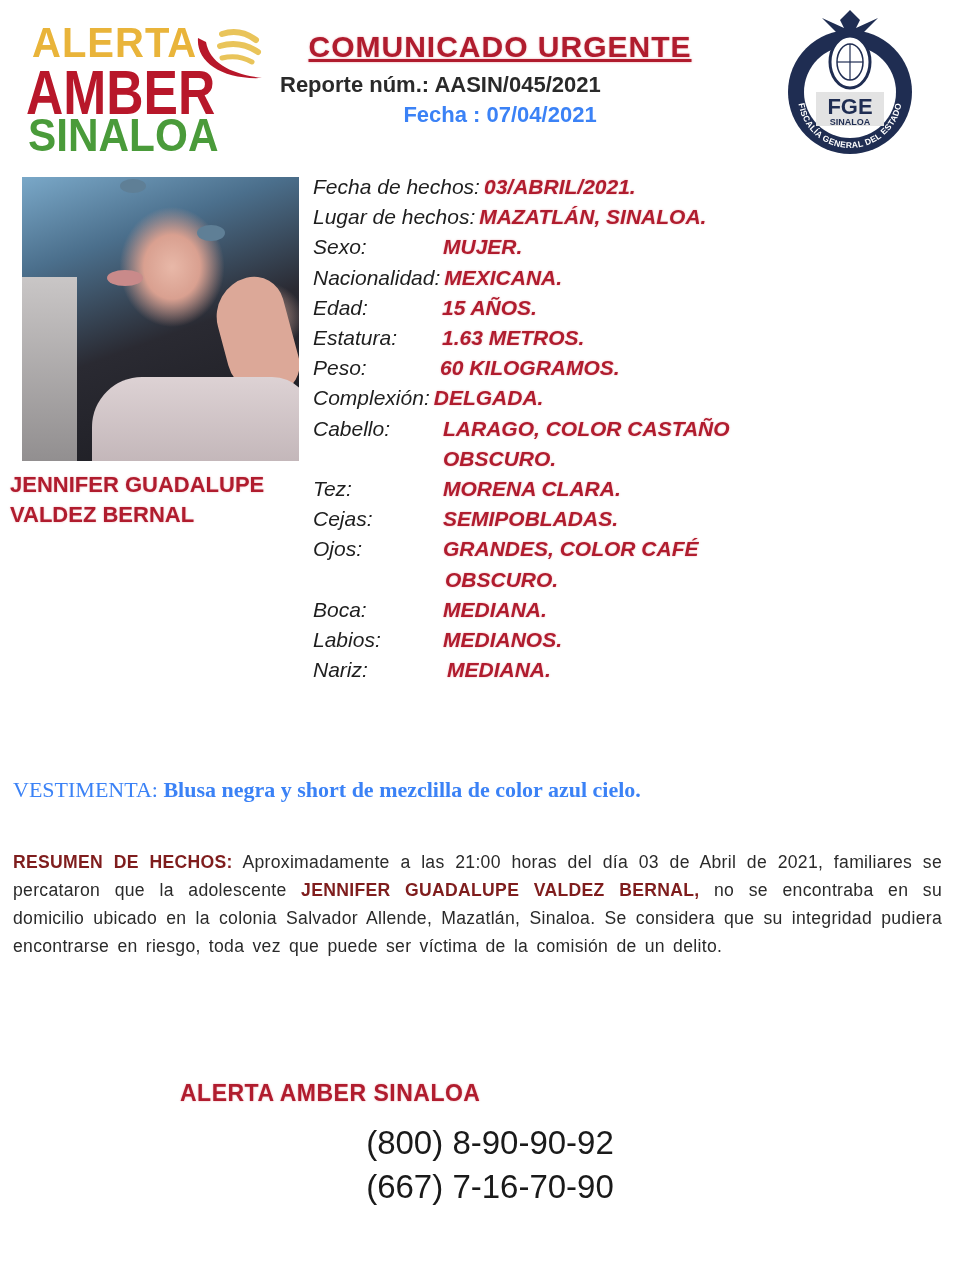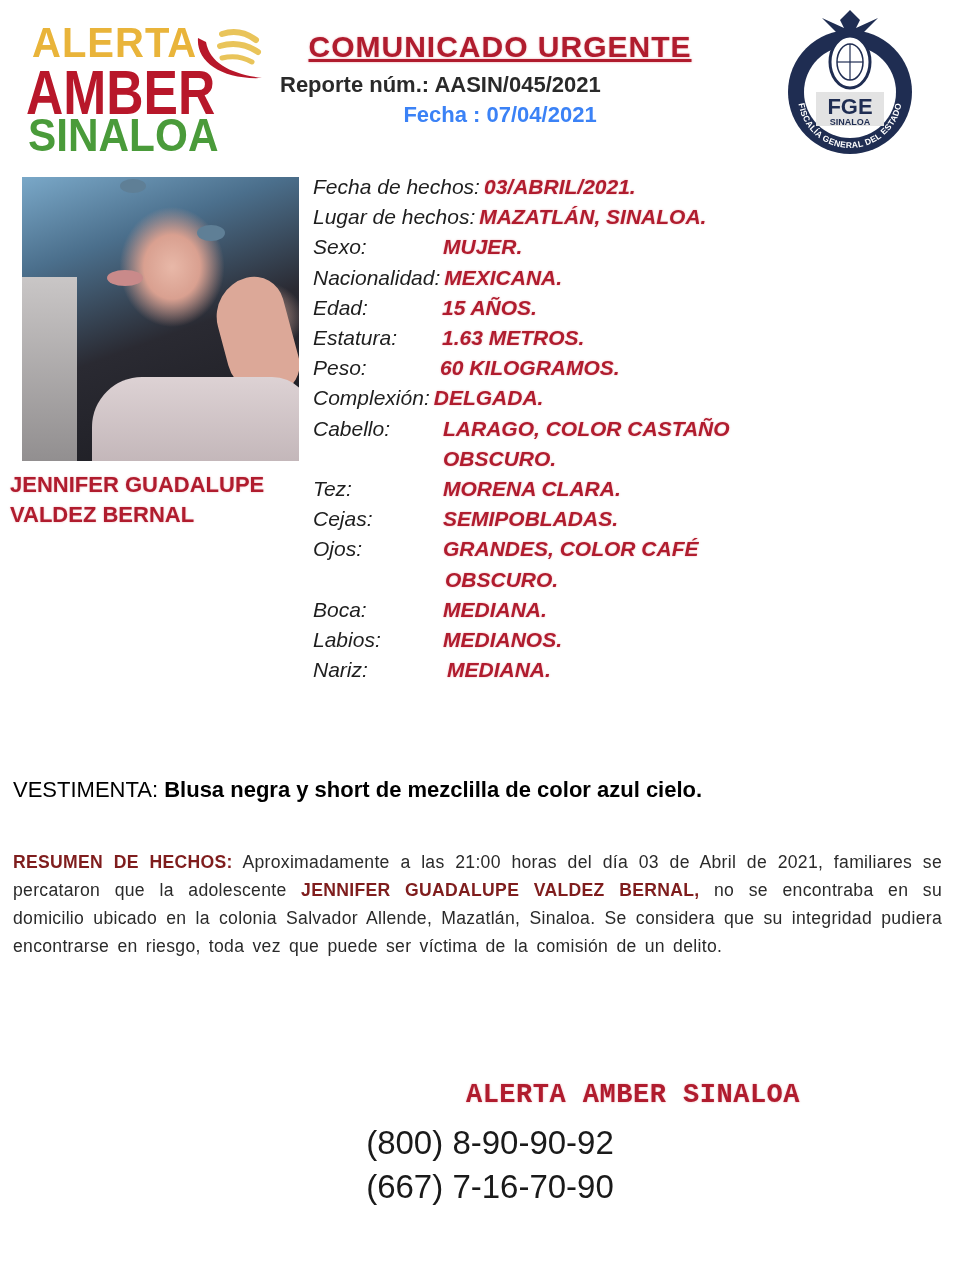--- a/index.html
+++ b/index.html
@@ -30,27 +30,27 @@
   .photo .eye1 { position:absolute; left:98px; top:2px; width:26px; height:14px; background:#5f7f96; border-radius:50%; }
   .photo .eye2 { position:absolute; left:175px; top:48px; width:28px; height:16px; background:#5f7f96; border-radius:50%; }
   .photo .lips { position:absolute; left:85px; top:93px; width:36px; height:16px; background:#c98a8a; border-radius:50%; }
   .name { left:10px; top:470px; width:300px; text-align:left; font-weight:bold; font-size:22px; line-height:30px; color:#b01c2e; text-shadow:0 0 2px rgba(200,30,50,0.35); }
   
   .details { left:313px; top:172px; width:600px;font-style:italic; }
   .row { display:flex; font-size:21px; line-height:30.2px; }
   .row .k { color:#1e1e1e; white-space:nowrap; }
   .row .v { color:#b01c2e; font-weight:bold; white-space:nowrap; text-shadow:0 0 2px rgba(200,30,50,0.35); }
   
-  .vest { left:13px; top:777px; font-size:22px; color:#000000; }
+  .vest { left:13px; top:777px; font-size:22px; color:#3b82f6;font-family:Liberation Serif, serif; }
   .vest b { font-weight:bold; }
   
   .resumen { left:13px; top:848px; width:929px; font-size:17.6px; line-height:28px; text-align:justify; color:#2a2a2a; letter-spacing:0.3px; word-spacing:3px; }
   .resumen b { font-weight:bold; color:#7f1d1d; }
   
-  .foot-title { left:180px; top:1080px; width:620px; text-align:right; font-weight:bold; font-size:27px; color:#b01c2e; letter-spacing:0.5px; text-shadow:0 0 2px rgba(200,30,50,0.4);font-family:Liberation Mono, monospace; }
+  .foot-title { left:180px; top:1080px; width:620px; text-align:left; font-weight:bold; font-size:23px; color:#b01c2e; letter-spacing:0.5px; text-shadow:0 0 2px rgba(200,30,50,0.4); }
   .foot-phone { left:180px; width:620px; text-align:center; font-size:33px; color:#1a1a1a; }
 </style>
 </head>
 <body>
 
 <div class="abs logo">
   <span class="l1">ALERTA</span>
   <span class="l2">AMBER</span>
   <span class="l3">SINALOA</span>
   <svg width="80" height="70" viewBox="0 0 80 70">

